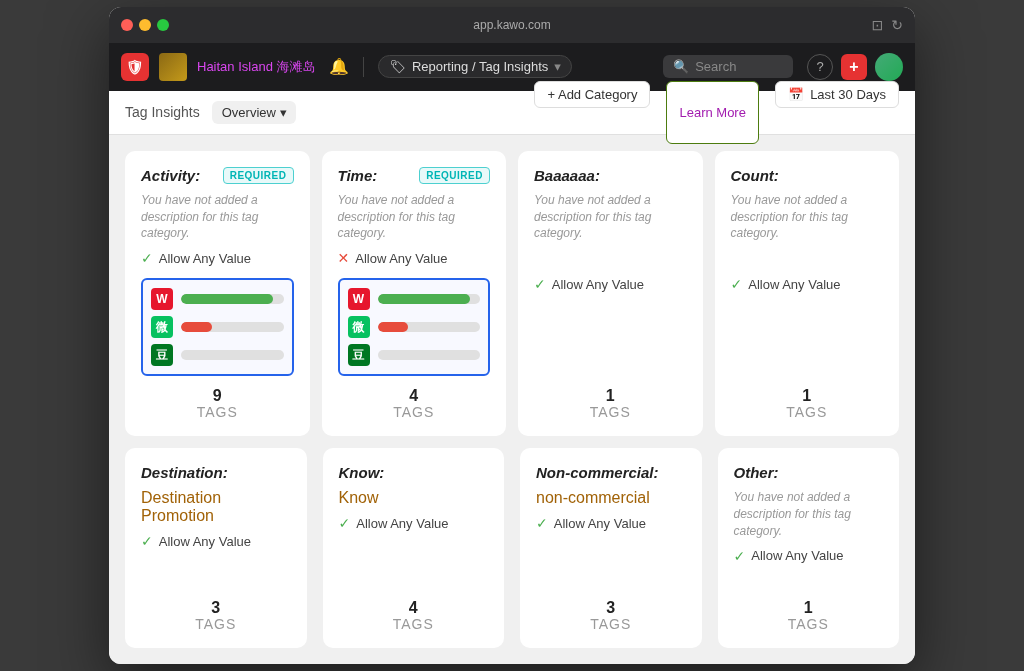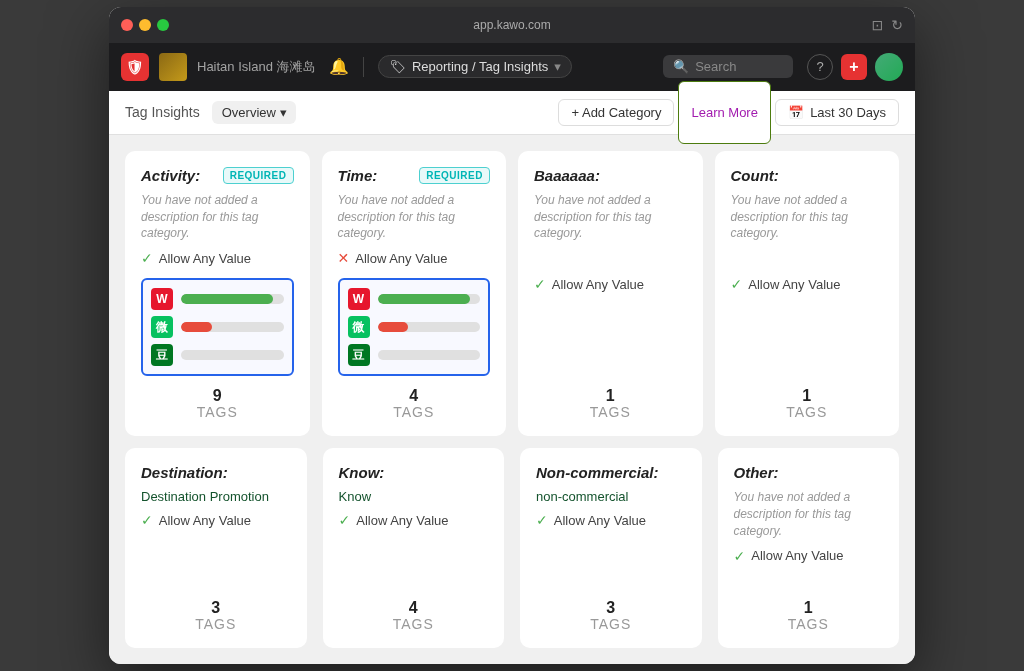--- a/index.html
+++ b/index.html
@@ -77,21 +77,21 @@
     }
     .nav-avatar {
       width: 28px;
       height: 28px;
       border-radius: 4px;
       background: #555;
       overflow: hidden;
       flex-shrink: 0;
     }
     .nav-account {
-      color: #a3a3a3;
+      color: #d946ef;
       font-size: 13px;
       font-weight: 500;
     }
     .nav-bell {
       color: #aaa;
       font-size: 16px;
       margin-left: 4px;
     }
     .nav-divider {
       width: 1px;
@@ -178,22 +178,22 @@
       background: #f0f0f0;
       border-radius: 6px;
       padding: 4px 10px;
       font-size: 13px;
       color: #333;
       font-weight: 500;
     }
     .sub-nav-actions {
       margin-left: auto;
       display: flex;
-      align-items: center;
-      gap: 4px;
+      align-items: flex-start;
+      gap: 16px;
     }
     .btn-add-category {
       display: flex;
       align-items: center;
       gap: 4px;
       background: white;
       border: 1px solid #ddd;
       border-radius: 6px;
       padding: 5px 12px;
       font-size: 13px;
@@ -262,22 +262,22 @@
       border-radius: 4px;
     }
     .card-desc {
       font-size: 12px;
       color: #999;
       font-style: italic;
       line-height: 1.4;
       flex: 1;
     }
     .card-value {
-      font-size: 13px;
-      color: #14532d;
+      font-size: 16px;
+      color: #a16207;
       font-style: normal;
     }
     .allow-any-value {
       display: flex;
       align-items: center;
       gap: 6px;
       font-size: 13px;
       color: #444;
     }
     .check-icon { color: #4caf50; font-size: 14px; }

